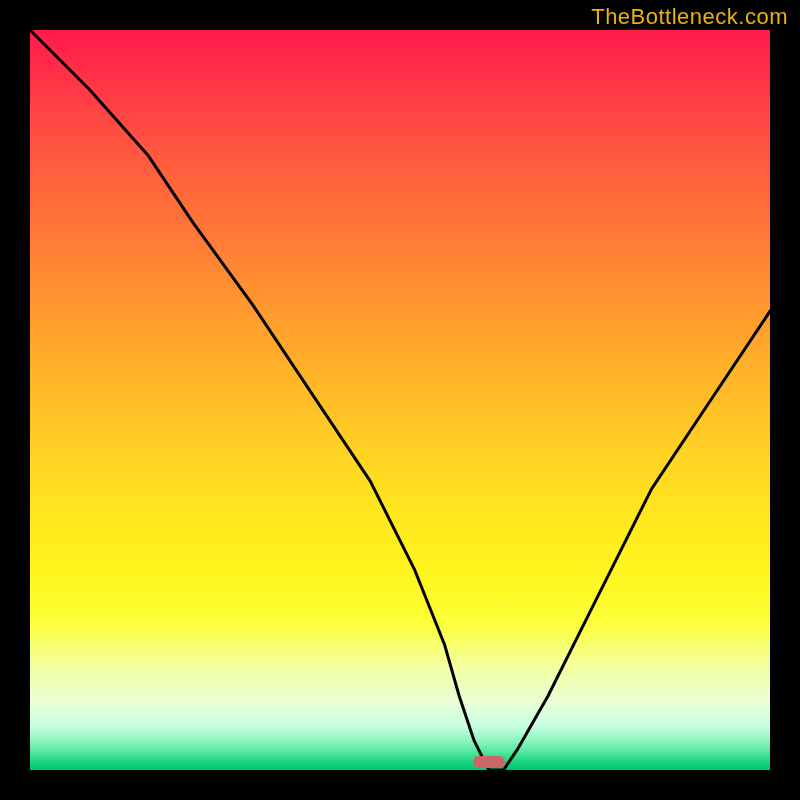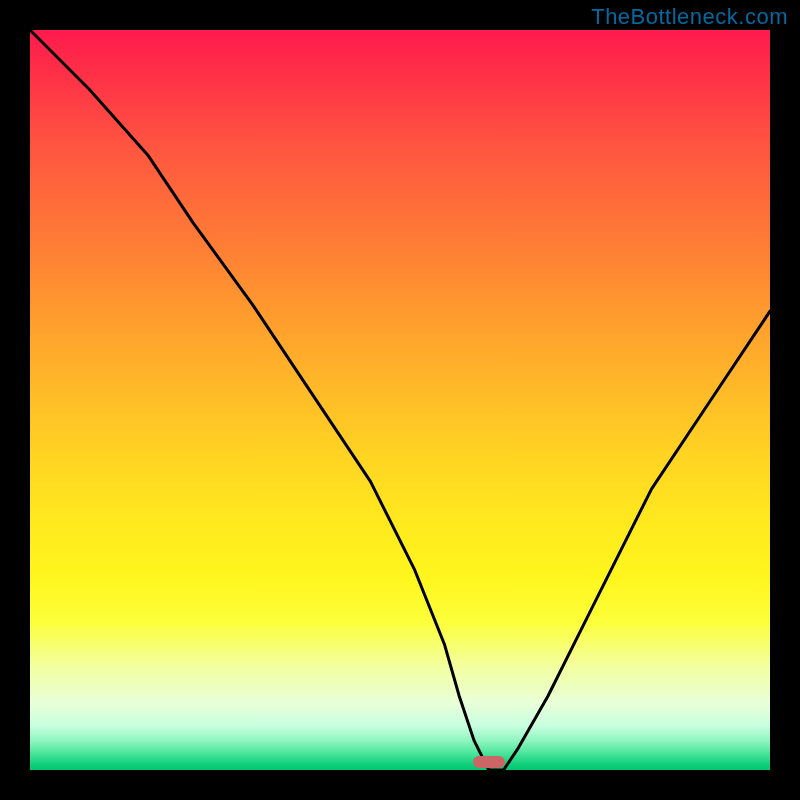--- a/index.html
+++ b/index.html
@@ -14,21 +14,21 @@
   .frame {
     position: relative;
     width: 800px;
     height: 800px;
     background: #000;
   }
   .watermark {
     position: absolute;
     top: 4px;
     right: 12px;
-    color: #0369a1;
+    color: #eab308;
     font-size: 22px;
     font-weight: 500;
     letter-spacing: 0.5px;
     z-index: 50;
   }
   .plot-area {
     position: absolute;
     left: 30px;
     top: 30px;
     width: 740px;

